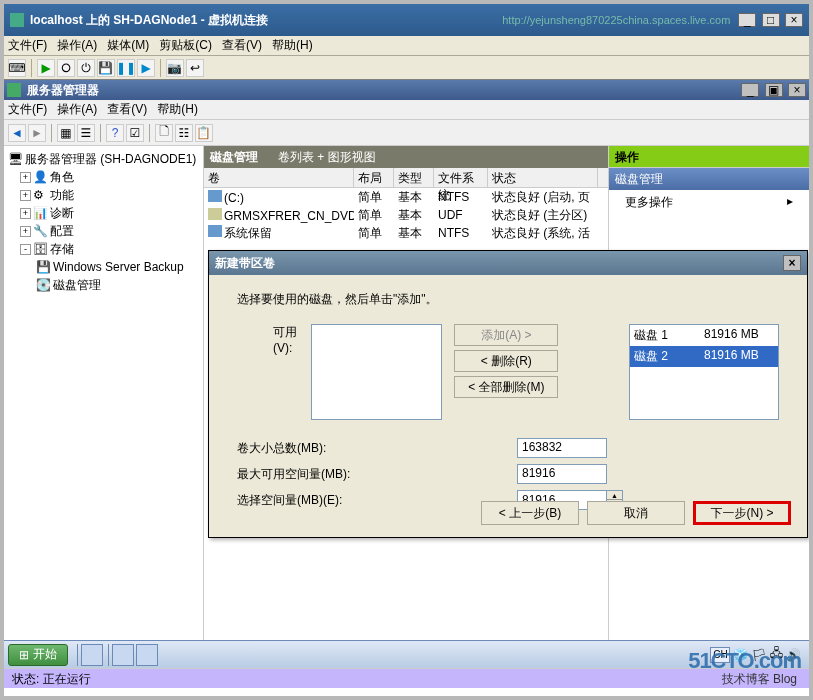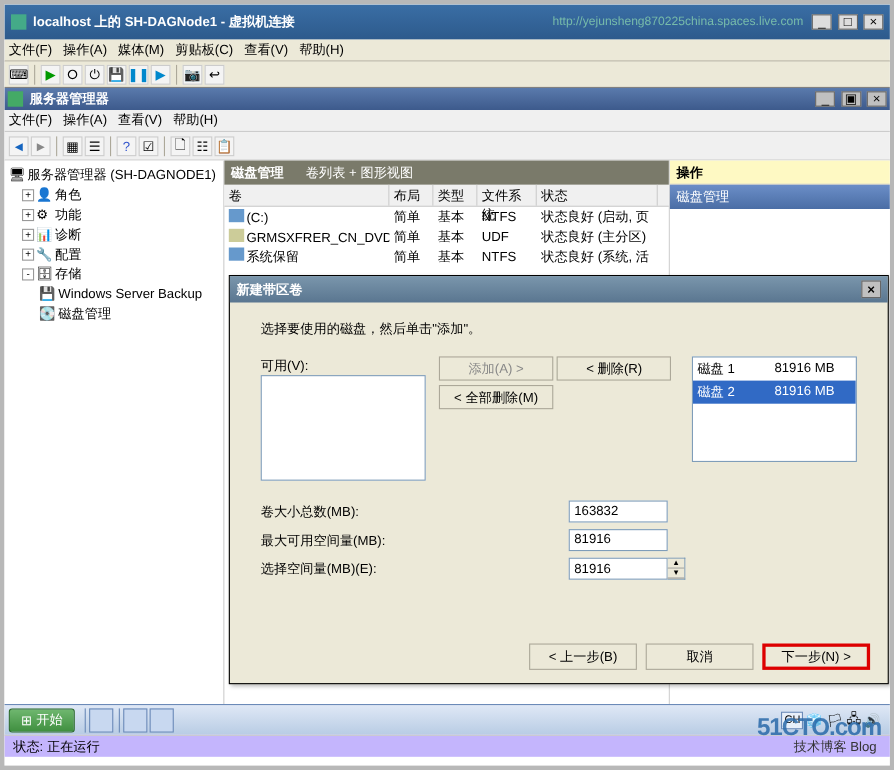--- a/index.html
+++ b/index.html
@@ -30,34 +30,34 @@
 .disk-panel { flex: 1; border-right: 1px solid #ccc; }
 .disk-hdr { height: 22px; background: #7a7a6a; color: #fff; display: flex; align-items: center; padding: 0 6px; font-weight: bold; }
 .disk-hdr .sub { margin-left: 20px; font-weight: normal; }
 .grid-hdr { height: 20px; background: #f0f0f0; border-bottom: 1px solid #ccc; display: flex; }
 .grid-hdr div { border-right: 1px solid #ccc; padding: 2px 4px; }
 .c-vol{width:150px}.c-lay{width:40px}.c-typ{width:40px}.c-fs{width:54px}.c-stat{width:110px}
 .grid-row { height: 18px; display: flex; align-items:center;}
 .grid-row div { padding: 1px 4px; white-space: nowrap; overflow:hidden;}
 .grid-row .ico { width: 14px; height: 12px; display: inline-block; margin-right: 2px; }
 .actions { width: 200px; background: #fff; }
-.actions .hdr { height: 22px; background: #fef9c3; border-bottom: 1px solid #ccc; padding: 3px 6px; font-weight: bold; }
+.actions .hdr { height: 22px; background: #84cc16; border-bottom: 1px solid #ccc; padding: 3px 6px; font-weight: bold; }
 .actions .bar { height: 22px; background: linear-gradient(#6b8ec7,#4a6da5); color: #fff; padding: 3px 6px; }
 .actions .item { padding: 4px 16px; cursor: pointer; }
-.dialog { position: absolute; left: 204px; top: 246px; width: 600px; height: 372px; background: #ece9d8; border: 1px solid #000; box-shadow: 2px 2px 4px rgba(0,0,0,0.3); }
+.dialog { position: absolute; left: 204px; top: 246px; width: 600px; height: 288px; background: #ece9d8; border: 1px solid #000; box-shadow: 2px 2px 4px rgba(0,0,0,0.3); }
 .dlg-title { height: 24px; background: linear-gradient(#7a96ac,#5a7690); color: #fff; display: flex; align-items: center; padding: 0 6px; font-weight: bold; }
 .dlg-title .t { flex: 1; }
 .dlg-title .x { width: 18px; height: 16px; background: #c0c0c0; border: 1px solid #666; text-align: center; line-height: 14px; cursor: pointer; color:#000;}
 .dlg-hdr { background: #fff; padding: 10px 20px; border-bottom: 1px solid #ccc; height:56px;}
 .dlg-hdr .h1 { font-weight: bold; }
 .dlg-hdr .h2 { padding-left: 24px; margin-top: 2px; }
 .dlg-body { padding: 16px 28px; }
 .dlg-body .instr { margin-bottom: 16px; }
 .dlg-lists { display: flex; align-items: flex-start; gap: 12px; }
-.lb-wrap { display:flex;flex-direction:column;}
+.lb-wrap { display:flex;flex-direction:row;margin-left:36px;}
 .lb { width: 150px; height: 96px; border: 1px solid #7f9db9; background: #fff; overflow:auto;}
 .lb .opt { padding: 2px 4px; cursor: pointer; display:flex;}
 .lb .opt.sel { background: #316ac5; color: #fff; }
 .lb .opt .n{width:70px}
 .mbtn { width: 104px; height: 22px; margin-bottom: 4px; background: #ece9d8; border: 1px solid #aca899; cursor: pointer; font-size:12px;}
 .mbtn:disabled { color: #888; }
 .fields { margin-top: 18px; }
 .frow { display: flex; align-items: center; margin-bottom: 6px; }
 .frow label { width: 280px; }
 .frow .val { width: 90px; height: 20px; border: 1px solid #7f9db9; background: #fff; padding: 1px 4px; }
@@ -217,20 +217,21 @@
         <div class="c-lay">简单</div>
         <div class="c-typ">基本</div>
         <div class="c-fs">NTFS</div>
         <div class="c-stat">状态良好 (系统, 活</div>
       </div>
     </div>
 
     <div class="actions">
       <div class="hdr">操作</div>
       <div class="bar">磁盘管理</div>
+      <div class="item"><span>更多操作</span><span style="float:right">▸</span></div>
     </div>
   </div>
 </div>
 
 <div class="dialog">
   <div class="dlg-title">
     <span class="t">新建带区卷</span>
     <span class="x">×</span>
   </div>
   <div class="dlg-body">

